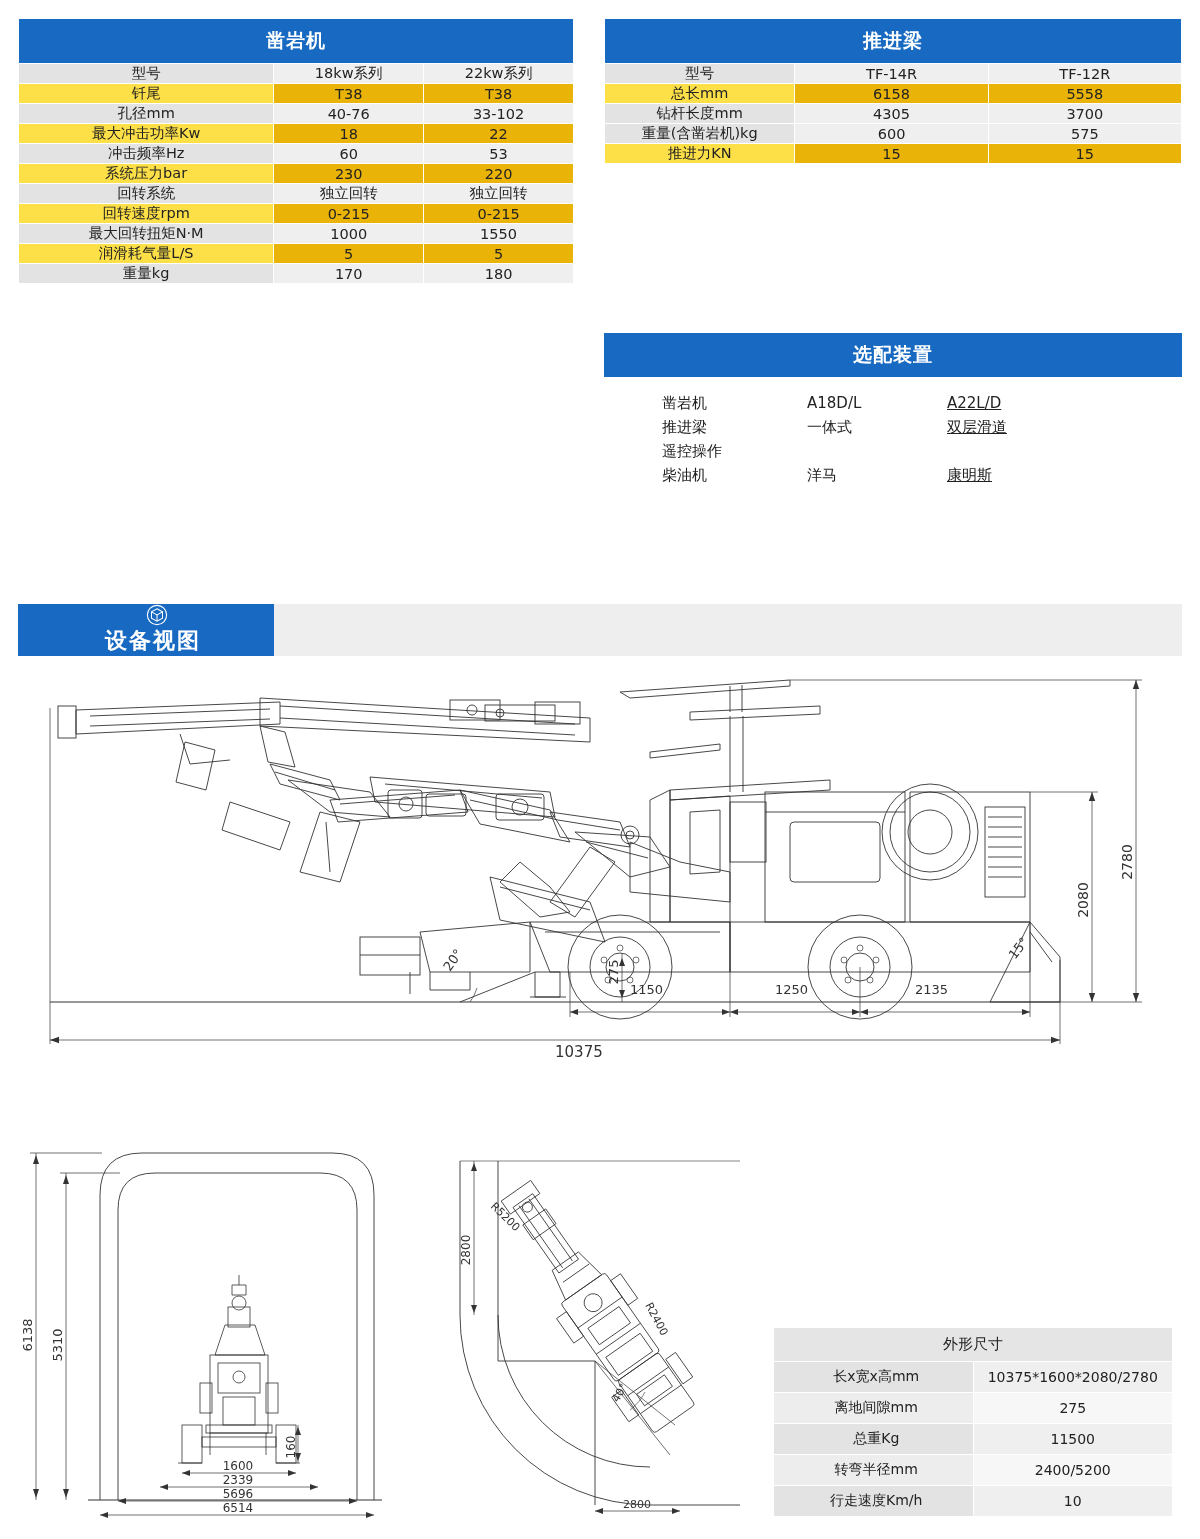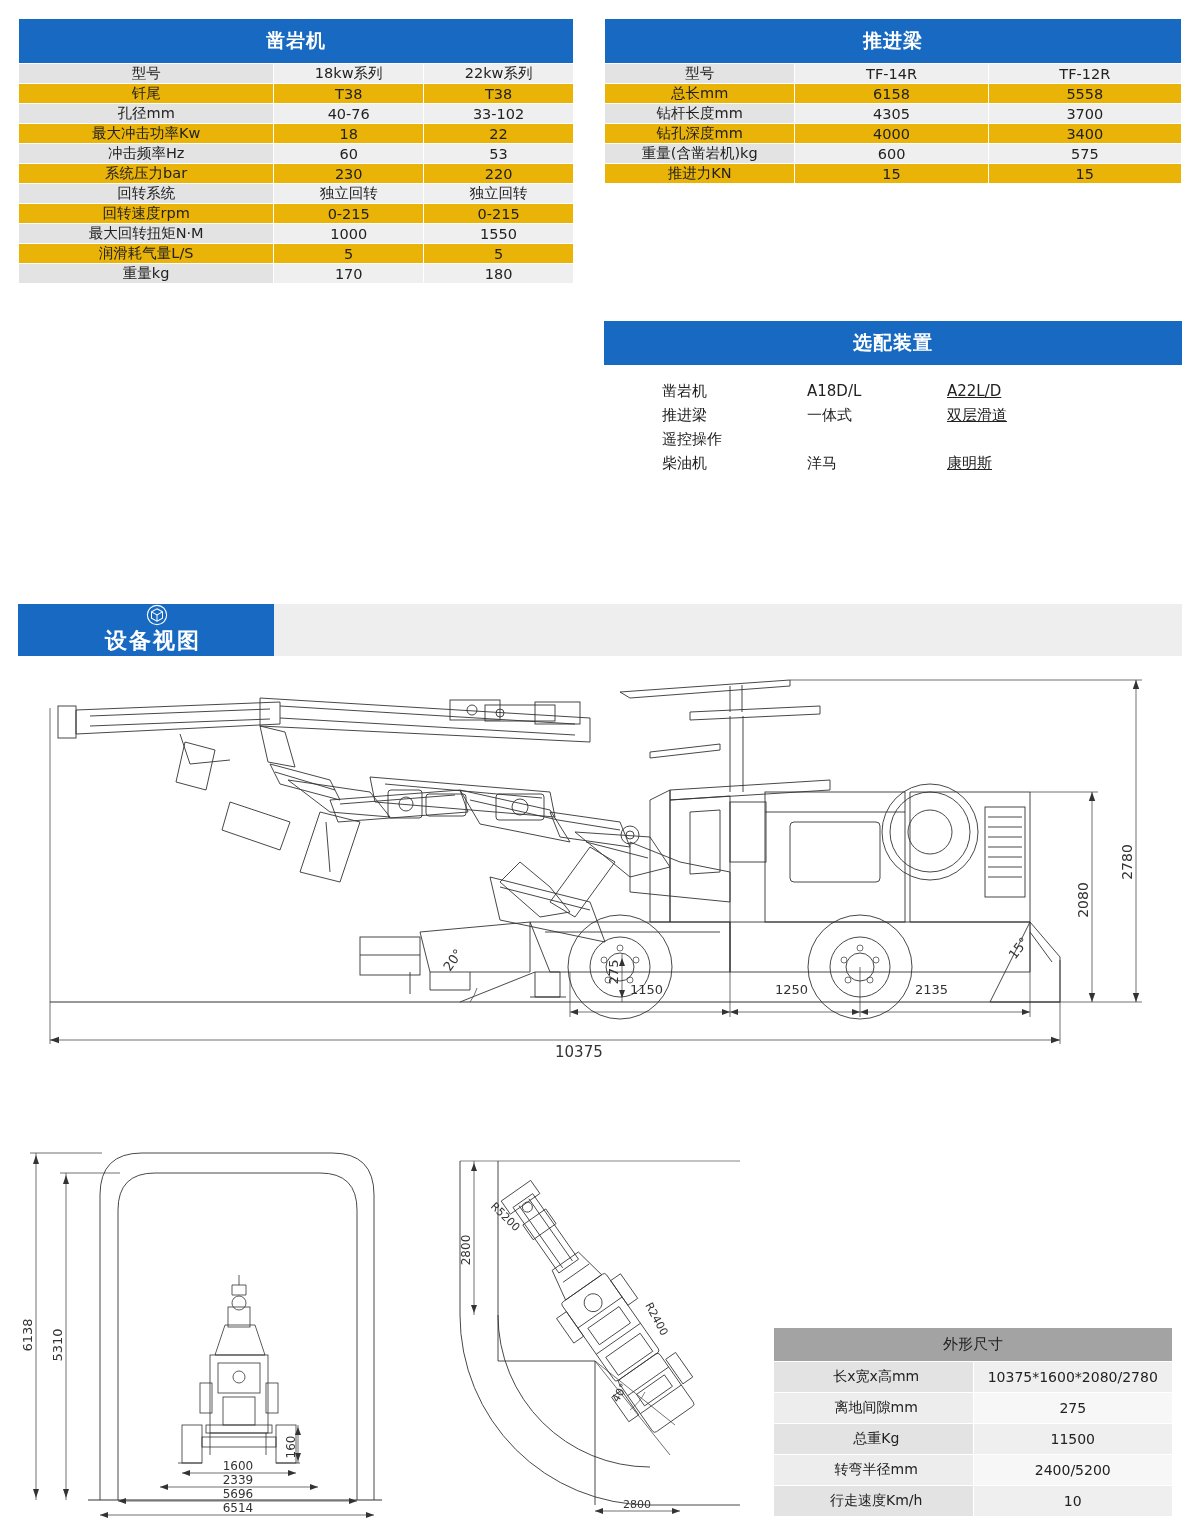--- a/index.html
+++ b/index.html
@@ -44,21 +44,21 @@
     padding: 0 2px;
     color: #222;
   }
   .spec-table td.label {
     background: #e3e3e3;
   }
   .spec-table td.val {
     background: #efefef;
   }
   .spec-table tr.alt td.label {
-    background: #eab308;
+    background: #fde047;
   }
   .spec-table tr.alt td.val {
     background: #eab308;
   }
 
   
   #left-table-wrap {
     position: absolute;
     left: 18px;
     top: 18px;
@@ -76,21 +76,21 @@
     width: 578px;
   }
   #right-table-wrap col.c1 { width: 33%; }
   #right-table-wrap col.c2 { width: 33.5%; }
   #right-table-wrap col.c3 { width: 33.5%; }
 
   
   #optional-wrap {
     position: absolute;
     left: 604px;
-    top: 321px;
+    top: 333px;
     width: 578px;
   }
   .opt-title {
     background: #1769c1;
     color: #fff;
     font-size: 19px;
     font-weight: bold;
     text-align: center;
     padding: 9px 0;
     letter-spacing: 1px;
@@ -184,21 +184,21 @@
     width: 100%;
     table-layout: fixed;
   }
   #dim-table-wrap td, #dim-table-wrap th {
     border: 1px solid #ffffff;
     font-size: 14px;
     padding: 6px 4px;
     text-align: center;
   }
   #dim-table-wrap th.title {
-    background: #a3a3a3;
+    background: #e5e5e5;
     color: #222;
     font-weight: normal;
     font-size: 15px;
     padding: 7px 0;
   }
   #dim-table-wrap td.label {
     background: #e3e3e3;
     text-align: center;
     padding-left: 10px;
     width: 44%;
@@ -307,25 +307,20 @@
       </tr>
       <tr class="alt">
         <td class="label">总长mm</td>
         <td class="val">6158</td>
         <td class="val">5558</td>
       </tr>
       <tr>
         <td class="label">钻杆长度mm</td>
         <td class="val">4305</td>
         <td class="val">3700</td>
-      </tr>
-      <tr class="alt">
-        <td class="label">钻孔深度mm</td>
-        <td class="val">4000</td>
-        <td class="val">3400</td>
       </tr>
       <tr>
         <td class="label">重量(含凿岩机)kg</td>
         <td class="val">600</td>
         <td class="val">575</td>
       </tr>
       <tr class="alt">
         <td class="label">推进力KN</td>
         <td class="val">15</td>
         <td class="val">15</td>

